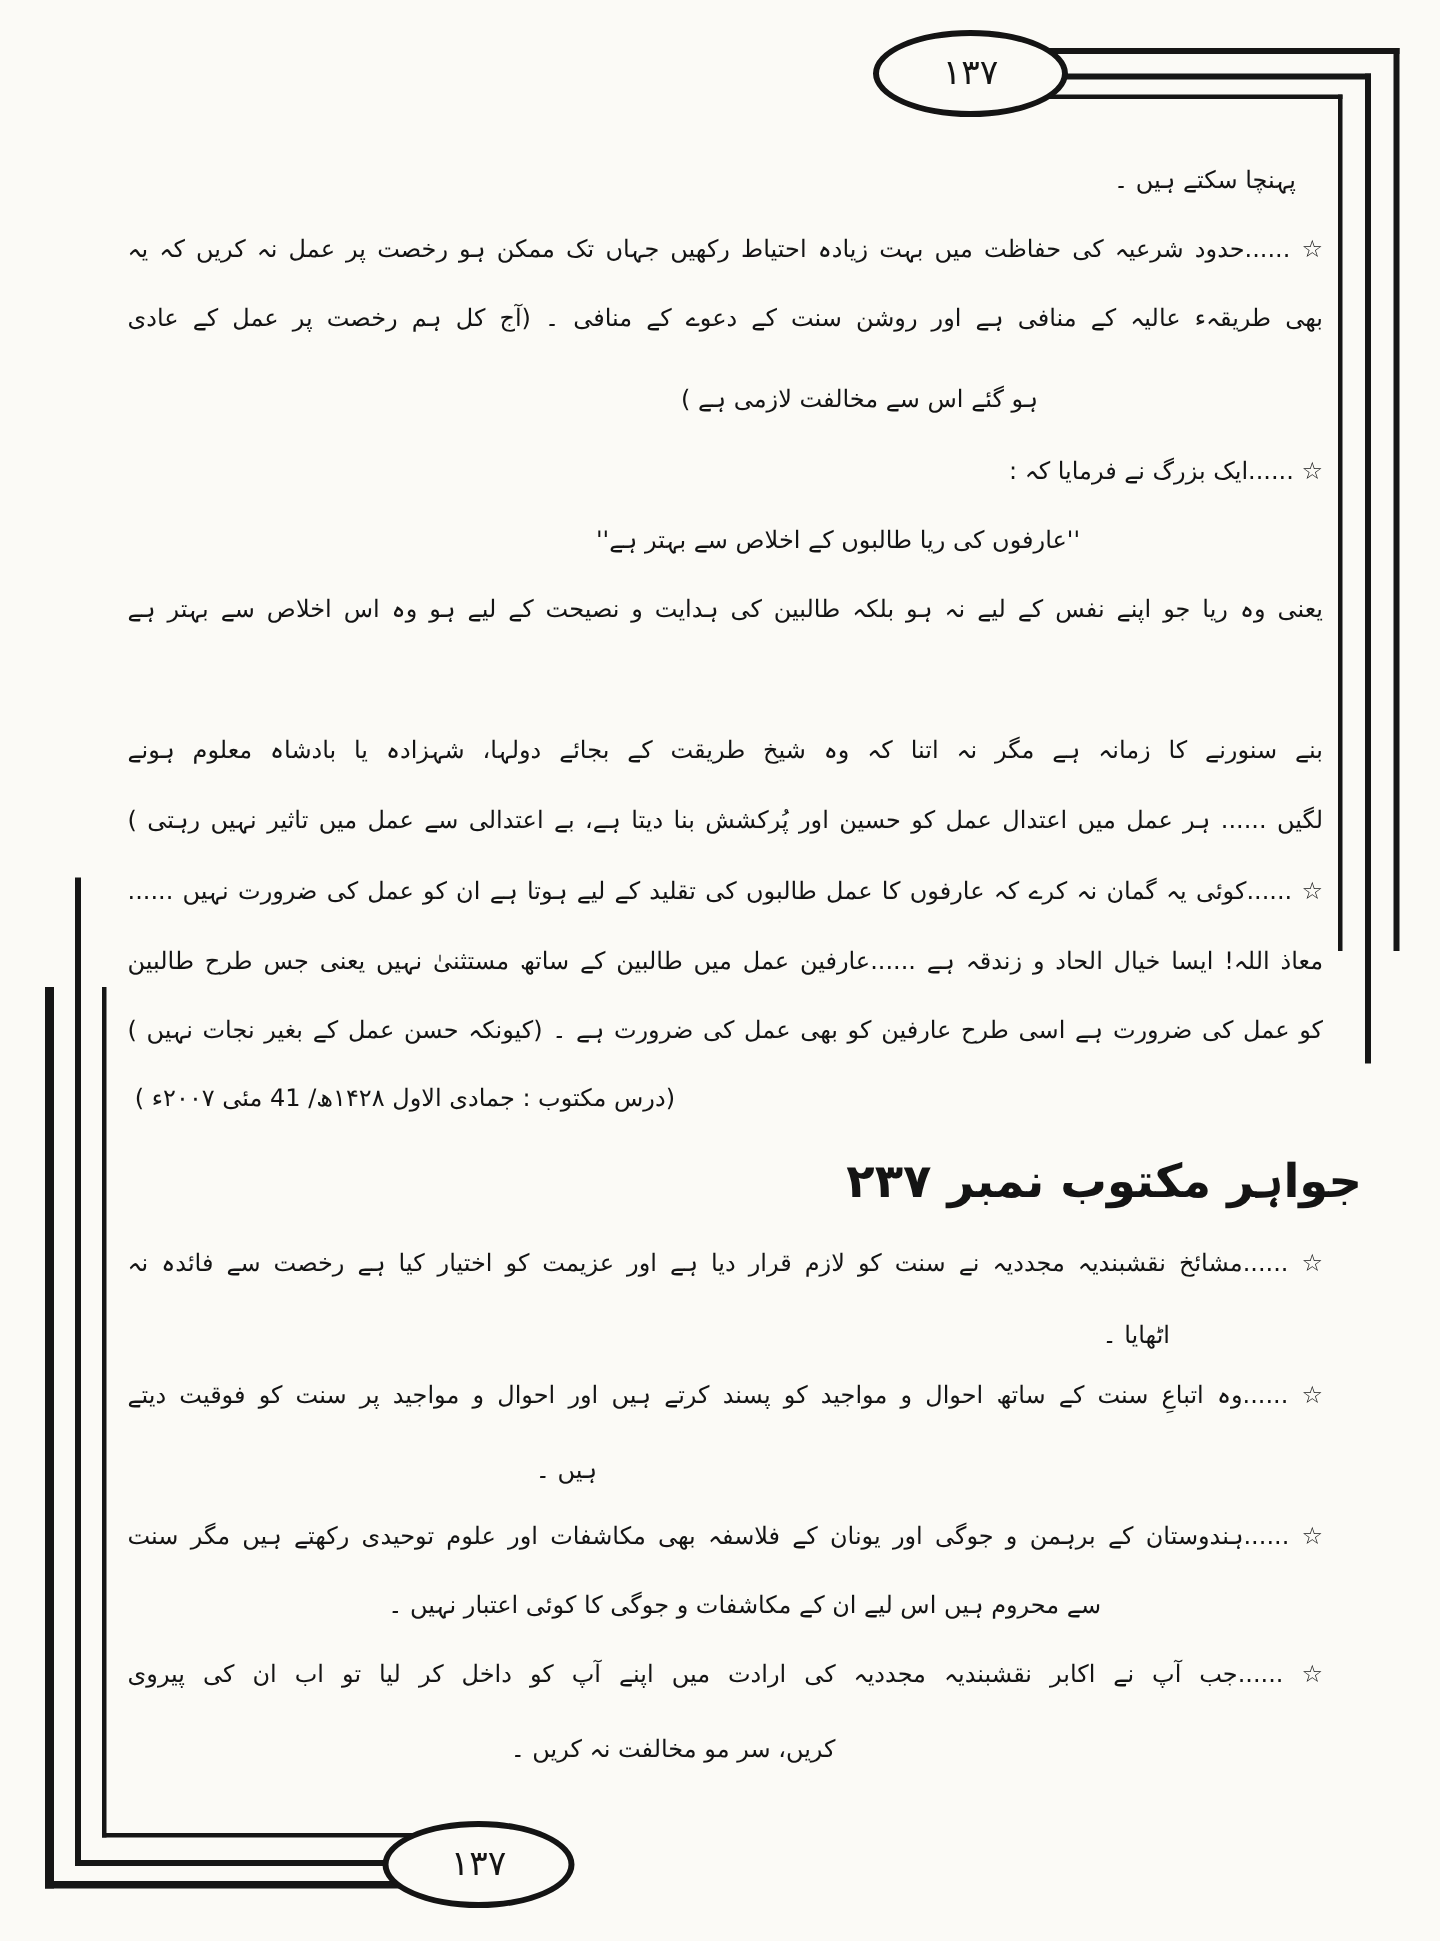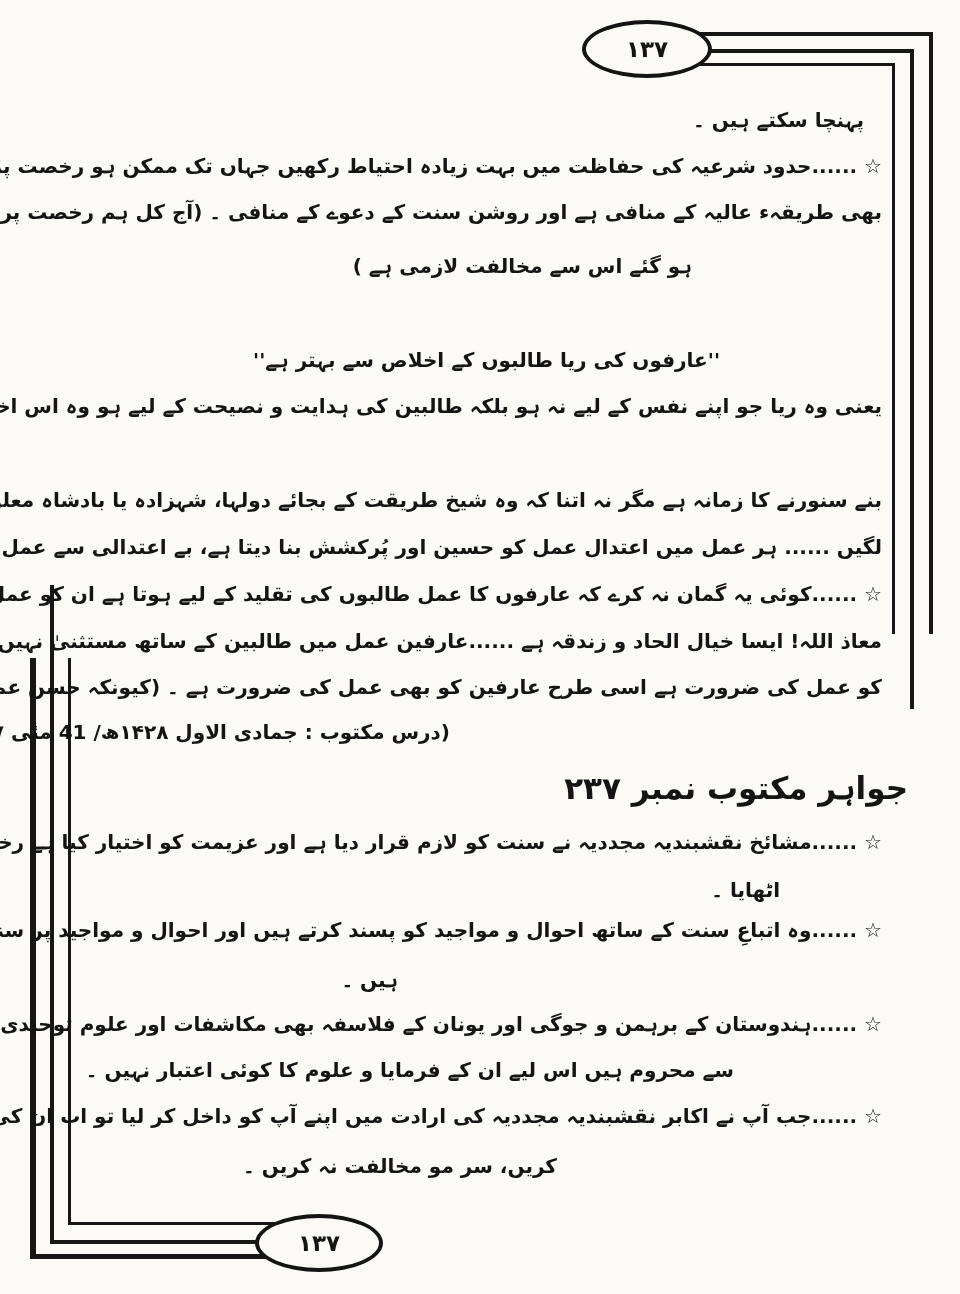--- a/index.html
+++ b/index.html
@@ -13,33 +13,33 @@
     background:#fbfaf6;overflow:hidden;color:#141414;
   }
   
   .bl{position:absolute;background:#161616;z-index:1;}
   
   .badge{
     position:absolute;z-index:2;
     border:4px solid #141414;border-radius:50%;
     background:#fbfaf6;
     display:flex;align-items:center;justify-content:center;
-    font-weight:bold;font-size:23px;
+    font-weight:normal;font-size:23px;
   }
   .badge-top{left:582px;top:20px;width:122px;height:50px;}
   .badge-bottom{left:255px;top:1214px;width:120px;height:50px;}
   
   .text-layer{
     position:absolute;left:85px;right:78px;top:0;bottom:0;z-index:3;
     direction:rtl;
   }
   .ln{
     position:absolute;
-    font-size:20px;line-height:40px;color:#141414;
-    text-align:right;white-space:nowrap;font-weight:bold;
+    font-size:16px;line-height:40px;color:#141414;
+    text-align:right;white-space:nowrap;
   }
   .j{left:0;right:0;text-align:justify;text-align-last:justify;}
   .head{font-weight:bold;font-size:31px;line-height:44px;}
 </style>
 </head>
 <body>
 
 <div class="page">
 
   <div class="bl" style="left:640px;top:32px;width:293px;height:4px"></div>
@@ -61,32 +61,33 @@
   </div>
   <div class="badge badge-bottom">
     <span>۱۳۷</span>
   </div>
 
   <div class="text-layer">
     <div class="ln" style="top:100px;right:18px">پہنچا سکتے ہیں ۔</div>
     <div class="ln j" style="top:146px">☆ ......حدود شرعیہ کی حفاظت میں بہت زیادہ احتیاط رکھیں جہاں تک ممکن ہو رخصت پر عمل نہ کریں کہ یہ</div>
     <div class="ln j" style="top:192px">بھی طریقہء عالیہ کے منافی ہے اور روشن سنت کے دعوے کے منافی ۔ (آج کل ہم رخصت پر عمل کے عادی</div>
     <div class="ln" style="top:246px;right:190px">ہو گئے اس سے مخالفت لازمی ہے )</div>
+    <div class="ln" style="top:294px;right:0">☆ ......ایک بزرگ نے فرمایا کہ :</div>
     <div class="ln" style="top:340px;right:162px">''عارفوں کی ریا طالبوں کے اخلاص سے بہتر ہے''</div>
     <div class="ln j" style="top:386px">یعنی وہ ریا جو اپنے نفس کے لیے نہ ہو بلکہ طالبین کی ہدایت و نصیحت کے لیے ہو وہ اس اخلاص سے بہتر ہے</div>
     <div class="ln j" style="top:480px">بنے سنورنے کا زمانہ ہے مگر نہ اتنا کہ وہ شیخ طریقت کے بجائے دولہا، شہزادہ یا بادشاہ معلوم ہونے</div>
     <div class="ln j" style="top:527px">لگیں ...... ہر عمل میں اعتدال عمل کو حسین اور پُرکشش بنا دیتا ہے، بے اعتدالی سے عمل میں تاثیر نہیں رہتی )</div>
     <div class="ln j" style="top:574px">☆ ......کوئی یہ گمان نہ کرے کہ عارفوں کا عمل طالبوں کی تقلید کے لیے ہوتا ہے ان کو عمل کی ضرورت نہیں ......</div>
     <div class="ln j" style="top:621px">معاذ اللہ! ایسا خیال الحاد و زندقہ ہے ......عارفین عمل میں طالبین کے ساتھ مستثنیٰ نہیں یعنی جس طرح طالبین</div>
     <div class="ln j" style="top:667px">کو عمل کی ضرورت ہے اسی طرح عارفین کو بھی عمل کی ضرورت ہے ۔ (کیونکہ حسن عمل کے بغیر نجات نہیں )</div>
     <div class="ln" style="top:712px;right:432px">(درس مکتوب : جمادی الاول ۱۴۲۸ھ/ 41 مئی ۲۰۰۷ء )</div>
     <div class="ln head" style="top:766px;right:-26px">جواہر مکتوب نمبر ۲۳۷</div>
     <div class="ln j" style="top:822px">☆ ......مشائخ نقشبندیہ مجددیہ نے سنت کو لازم قرار دیا ہے اور عزیمت کو اختیار کیا ہے رخصت سے فائدہ نہ</div>
     <div class="ln" style="top:870px;right:102px">اٹھایا ۔</div>
     <div class="ln j" style="top:910px">☆ ......وہ اتباعِ سنت کے ساتھ احوال و مواجید کو پسند کرتے ہیں اور احوال و مواجید پر سنت کو فوقیت دیتے</div>
     <div class="ln" style="top:960px;right:484px">ہیں ۔</div>
     <div class="ln j" style="top:1004px">☆ ......ہندوستان کے برہمن و جوگی اور یونان کے فلاسفہ بھی مکاشفات اور علوم توحیدی رکھتے ہیں مگر سنت</div>
-    <div class="ln" style="top:1050px;right:148px">سے محروم ہیں اس لیے ان کے فرمایا و علوم کا کوئی اعتبار نہیں ۔</div>
+    <div class="ln" style="top:1050px;right:148px">سے محروم ہیں اس لیے ان کے مکاشفات و جوگی کا کوئی اعتبار نہیں ۔</div>
     <div class="ln" style="top:1146px;right:325px">کریں، سر مو مخالفت نہ کریں ۔</div>
     <div class="ln j" style="top:1096px">☆ ......جب آپ نے اکابر نقشبندیہ مجددیہ کی ارادت میں اپنے آپ کو داخل کر لیا تو اب ان کی پیروی</div>
   </div>
 
 </div>
 
 </body></html>

